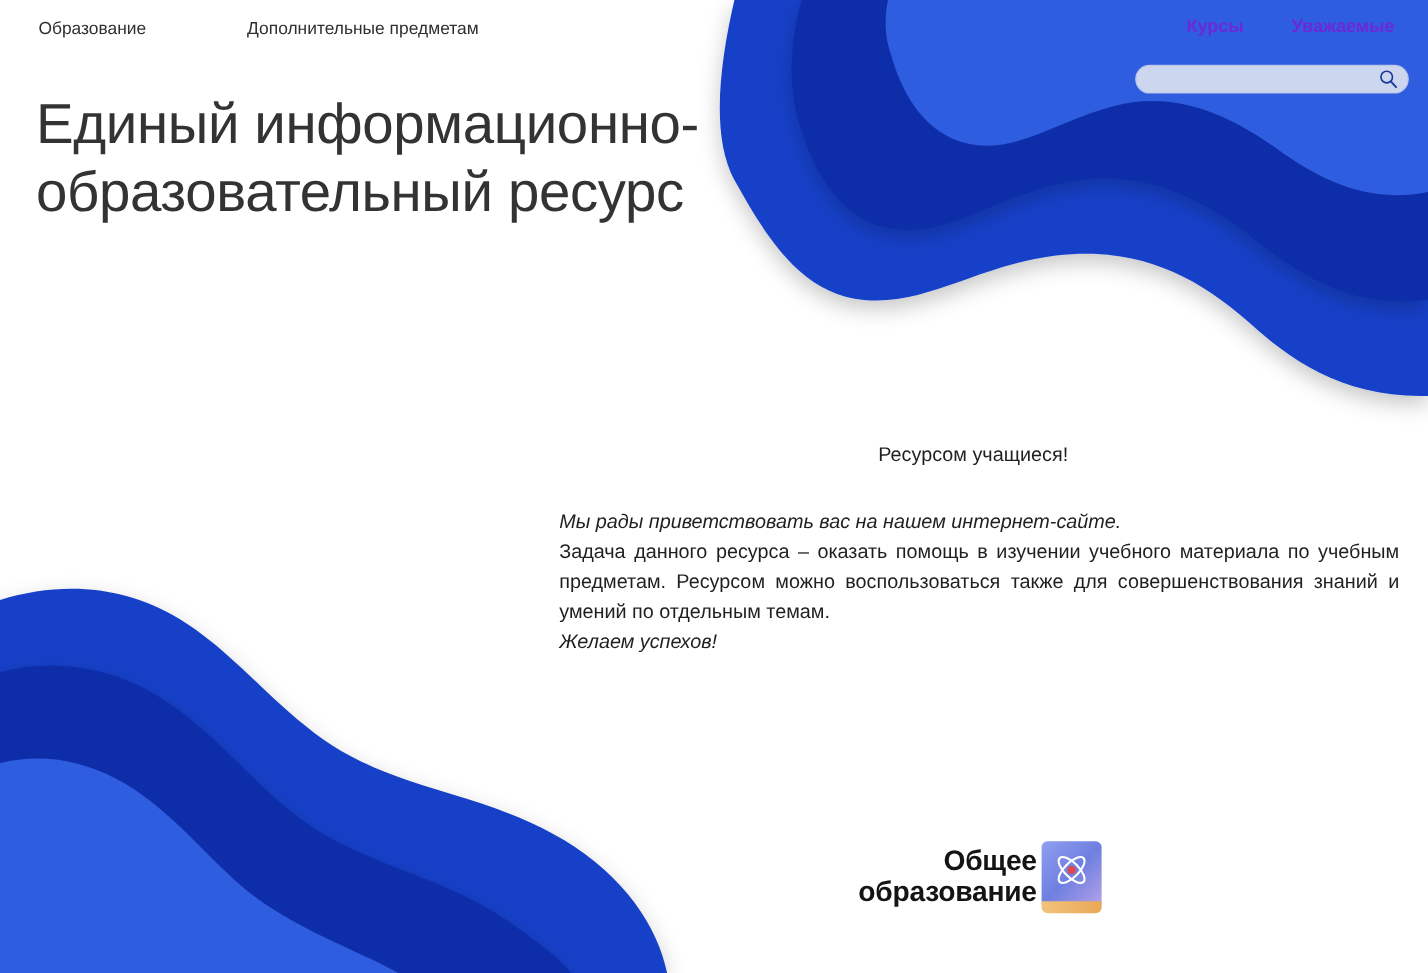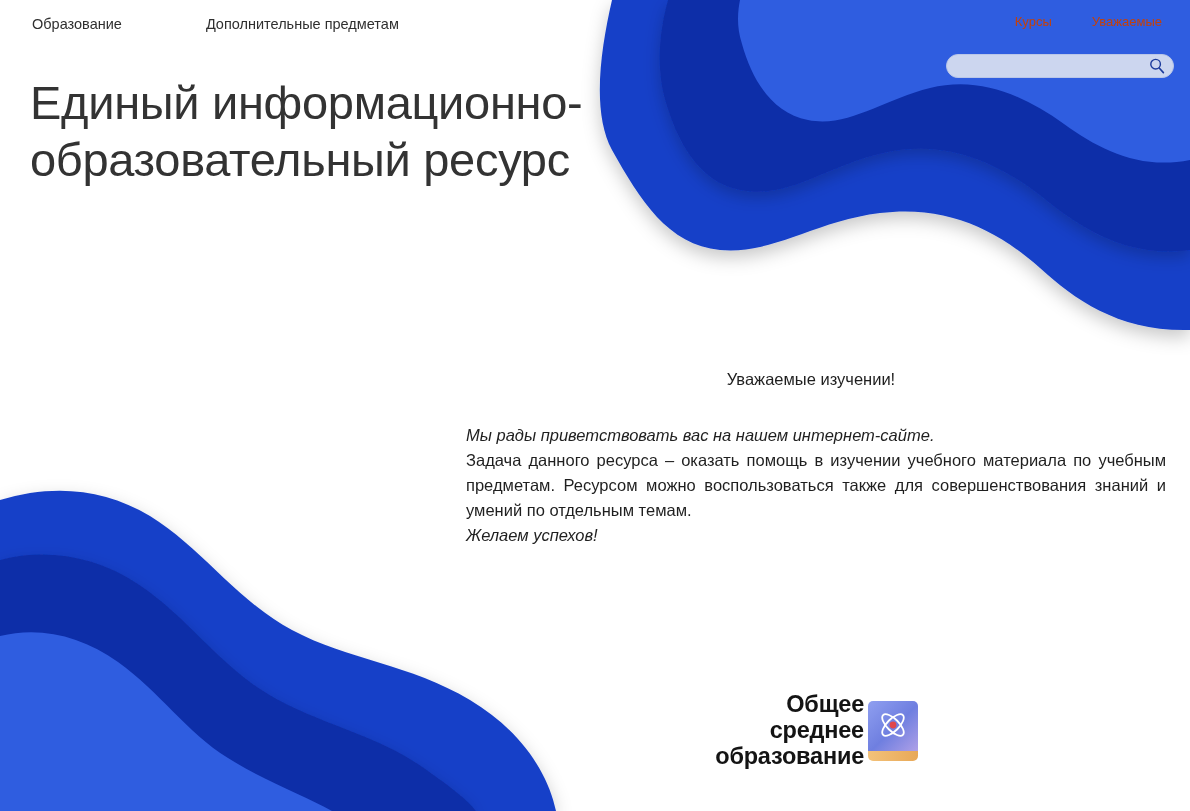--- a/index.html
+++ b/index.html
@@ -50,24 +50,24 @@
   }
   .nav-right {
     position: absolute;
     top: 14px;
     right: 28px;
     display: flex;
     gap: 40px;
     align-items: baseline;
   }
   .nav-right a {
-    font-size: 13px;
-    color: #c2410c;
+    font-size: 15px;
+    color: #6d28d9;
     text-decoration: none;
-    font-weight: 400;
+    font-weight: 700;
     white-space: nowrap;
   }
 
   
   .search-wrap {
     position: absolute;
     top: 54px;
     right: 16px;
     width: 228px;
     height: 24px;
@@ -242,32 +242,31 @@
     <svg viewBox="0 0 18 18" width="18" height="18" xmlns="http://www.w3.org/2000/svg" aria-hidden="true">
       <circle cx="7.6" cy="7.2" r="4.8" fill="none" stroke="#1b3a9c" stroke-width="1.4"></circle>
       <line x1="11.2" y1="11.0" x2="15.4" y2="15.6" stroke="#1b3a9c" stroke-width="1.6" stroke-linecap="round"></line>
     </svg>
   </span>
 </div>
 
 <h1 class="hero-title">Единый информационно-образовательный ресурс</h1>
 
 <main class="content">
-  <div class="greeting">Уважаемые изучении!</div>
+  <div class="greeting">Ресурсом учащиеся!</div>
   <div class="body-text">
     <p class="noj">Мы рады приветствовать вас на нашем интернет-сайте.</p>
     <p>Задача данного ресурса – оказать помощь в изучении учебного материала по учебным предметам. Ресурсом можно воспользоваться также для совершенствования знаний и умений по отдельным темам.</p>
     <p class="noj">Желаем успехов!</p>
   </div>
 </main>
 
 <div class="logo">
   <div class="logo-text">
     <div>Общее</div>
-    <div>среднее</div>
     <div>образование</div>
   </div>
   <div class="logo-mark">
     <div class="book-bg"></div>
     <div class="book-base"></div>
     <svg class="atom" viewBox="0 0 32 32" xmlns="http://www.w3.org/2000/svg" aria-hidden="true">
       <g stroke="#ffffff" stroke-width="1.8" fill="none">
         <ellipse cx="16" cy="16" rx="14" ry="6" transform="rotate(45 16 16)"></ellipse>
         <ellipse cx="16" cy="16" rx="14" ry="6" transform="rotate(-45 16 16)"></ellipse>
       </g>

